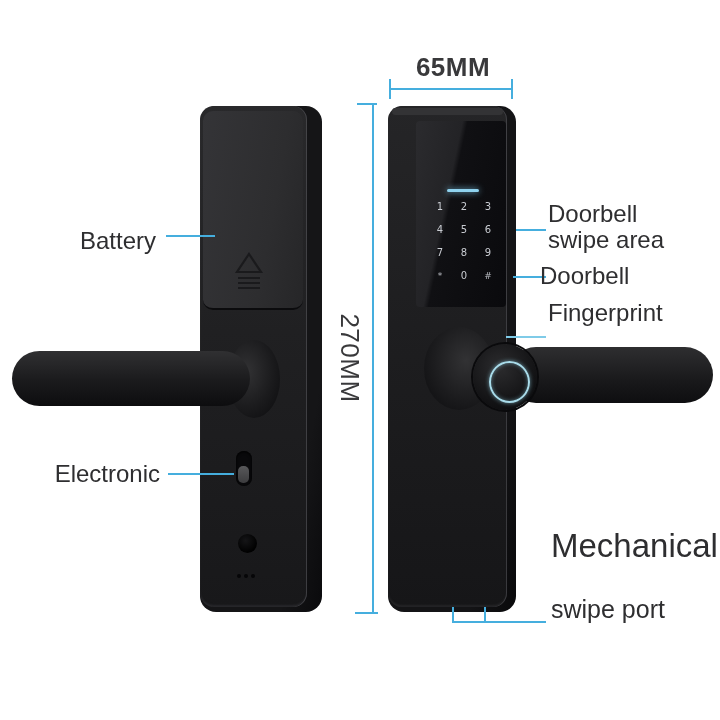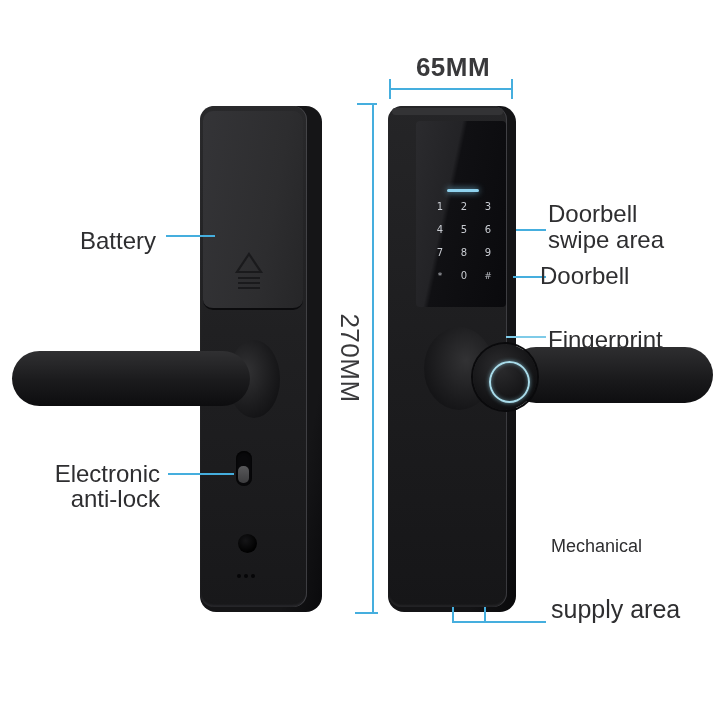--- a/index.html
+++ b/index.html
@@ -33,22 +33,22 @@
   #bracket-tick-1{left:452px;top:607px;width:2px;height:16px;background:#45aede;position:absolute;}
   #bracket-tick-2{left:484px;top:607px;width:2px;height:16px;background:#45aede;position:absolute;}
   #bracket-line{left:452px;top:621px;width:94px;}
 
   
   .label{position:absolute;font-size:24px;line-height:26px;color:#2e2e30;}
   #label-battery{left:40px;top:228px;width:116px;text-align:right;}
   #label-antilock{left:34px;top:461px;width:126px;text-align:right;line-height:25px;}
   #label-password{left:548px;top:201px;}
   #label-doorbell{left:540px;top:263px;}
-  #label-fingerprint{left:548px;top:327px;}
-  #label-mechanical{left:551px;top:531px;font-size:18px;line-height:30px;}
+  #label-fingerprint{left:548px;top:300px;}
+  #label-mechanical{left:551px;top:531px;font-size:33px;line-height:30px;}
   #label-emergency{left:551px;top:594px;font-size:25px;line-height:30px;}
 
   
   #back-shell{left:200px;top:106px;width:122px;height:506px;border-radius:16px;
     background:linear-gradient(100deg,#151517 80%,#0a0a0c 100%);}
   #back-face{left:200px;top:106px;width:107px;height:501px;border-radius:14px;
     background:linear-gradient(180deg,#29292b 0%,#202022 45%,#18181a 100%);
     box-shadow:inset -1px 0 0 rgba(90,90,95,.55), inset 0 -2px 2px rgba(70,70,74,.35);}
   #battery-cover{left:203px;top:111px;width:100px;height:197px;border-radius:10px;
     background:linear-gradient(100deg,#343437 0%,#2d2d2f 65%,#262628 100%);
@@ -158,28 +158,27 @@
   <div class="callout-line" id="line-password"></div>
   <div class="callout-line" id="line-doorbell"></div>
   <div class="callout-line" id="line-fingerprint"></div>
   <div id="bracket-tick-1"></div>
   <div id="bracket-tick-2"></div>
   <div class="callout-line" id="bracket-line"></div>
 
   <div class="label" id="label-battery">Battery</div>
   <div class="label" id="label-antilock">
     <div>Electronic</div>
-    <div>anti-lock</div>
   </div>
   <div class="label" id="label-password">
     <div>Doorbell</div>
     <div>swipe area</div>
   </div>
   <div class="label" id="label-doorbell">Doorbell</div>
   <div class="label" id="label-fingerprint">Fingerprint</div>
   <div class="label" id="label-mechanical">
     <div>Mechanical</div>
   </div>
   <div class="label" id="label-emergency">
-    <div>supply area</div>
+    <div>swipe port</div>
   </div>
 
 </div>
 
 </body></html>

